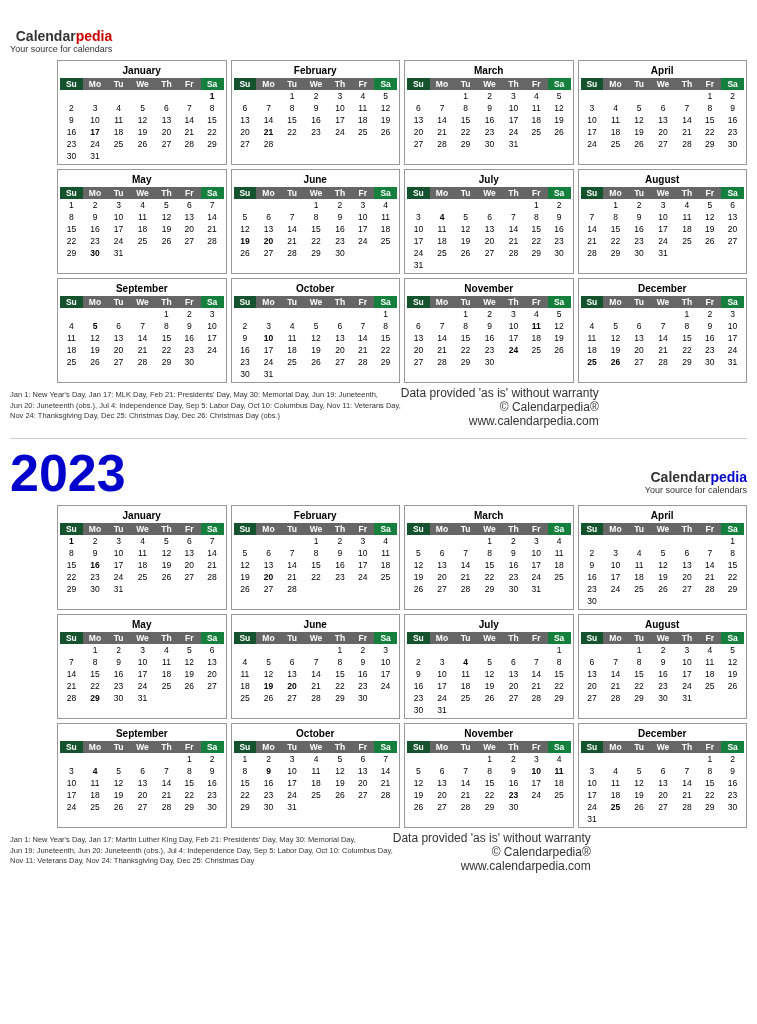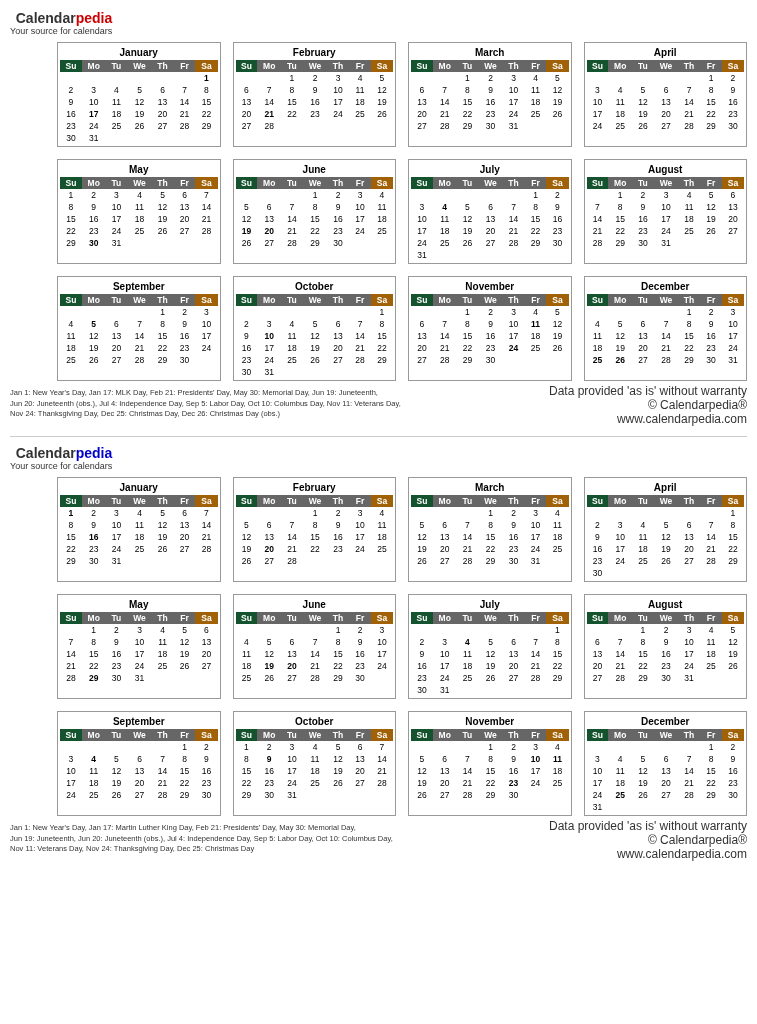--- a/index.html
+++ b/index.html
@@ -30,31 +30,32 @@
     .year-title-2023 {
       font-size: 52px;
       font-weight: bold;
       color: #0000cc;
       line-height: 1;
     }
     .brand {
       text-align: right;
       font-size: 9px;
       color: #333;
+      margin-top: 18px;
     }
     .brand-name {
       font-size: 14px;
       font-weight: bold;
     }
     .brand-name span { color: #cc0000; }
     .brand-name .pedia-2023 { color: #0000cc; }
     .calendars-grid {
       display: grid;
       grid-template-columns: repeat(4, 1fr);
-      gap: 12px;
+      gap: 4px;
       margin-left: 47px;
     }
     .month-box {
       border: 1px solid #999;
       padding: 2px;
     }
     .month-title {
       text-align: center;
       font-weight: bold;
       font-size: 10px;
@@ -80,35 +81,35 @@
     }
     .th-su { color: #cc0000; }
     .th-sa { color: #0000cc; }
     .td-su { color: #cc0000; }
     .td-sa { color: #0000cc; }
     .header-row th {
       background-color: #666;
       color: white;
     }
     .header-row th.th-su { background-color: #14532d; color: white; }
-    .header-row th.th-sa { background-color: #a16207; color: white; }
+    .header-row th.th-sa { background-color: #15803d; color: white; }
     .notes-section {
       font-size: 7.5px;
       color: #333;
       margin-top: 4px;
       line-height: 1.4;
     }
     .notes-right {
       text-align: right;
       font-size: 12px;
       color: #333;
     }
     .notes-container {
       display: flex;
-      justify-content: space-between;
+      justify-content: flex-start;
       margin-top: 3px;
     }
     .separator {
       border: none;
       border-top: 1px solid #ccc;
       margin: 8px 0;
     }
     .td-bold { font-weight: bold; }
     .td-red-bold { color: #cc0000; font-weight: bold; }
     .td-blue-bold { color: #0000cc; font-weight: bold; }
@@ -886,20 +887,21 @@
         </div>
       </div>
       <div class="notes-container">
     <div class="notes-section">Jan 1: New Year's Day, Jan 17: MLK Day, Feb 21: Presidents' Day, May 30: Memorial Day, Jun 19: Juneteenth,<br>Jun 20: Juneteenth (obs.), Jul 4: Independence Day, Sep 5: Labor Day, Oct 10: Columbus Day, Nov 11: Veterans Day,<br>Nov 24: Thanksgiving Day, Dec 25: Christmas Day, Dec 26: Christmas Day (obs.)</div>
     <div class="notes-right">Data provided 'as is' without warranty<br>© Calendarpedia®<br>www.calendarpedia.com</div>
   </div>
     </div>
     <hr class="separator">
     <div class="year-section">
       <div class="year-header">
+    <div class="year-title-2023">2023</div>
     <div class="brand">
       <div class="brand-name">Calendar<span class="pedia-2023">pedia</span></div>
       <div>Your source for calendars</div>
     </div>
   </div>
       <div class="calendars-grid">
         <div class="month-box">
           <div class="month-title">January</div>
           <table class="cal-table">
             <tbody>

